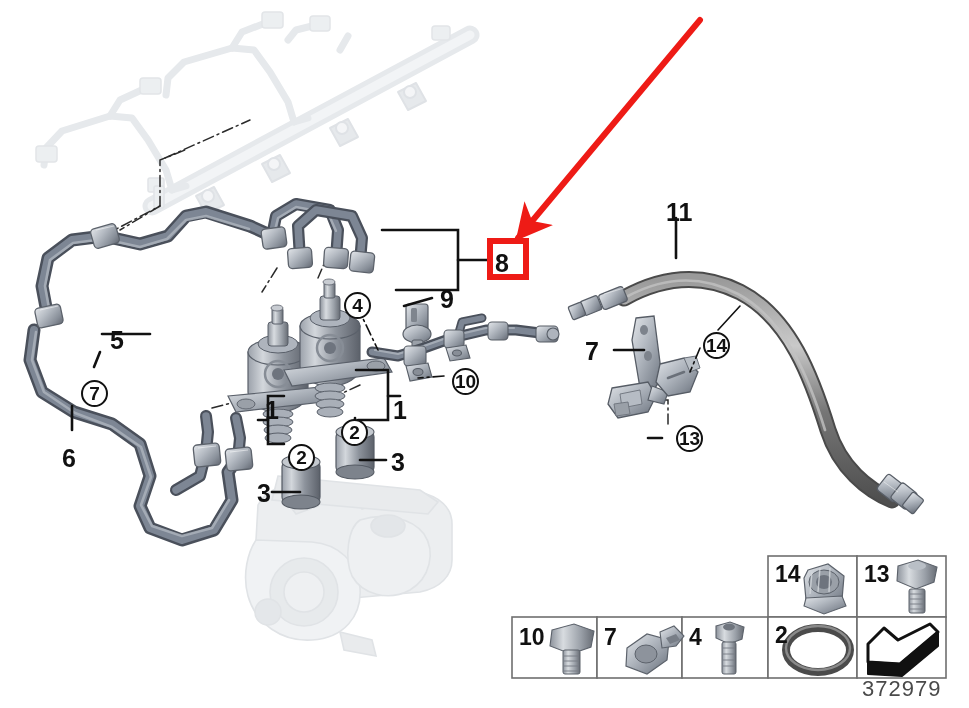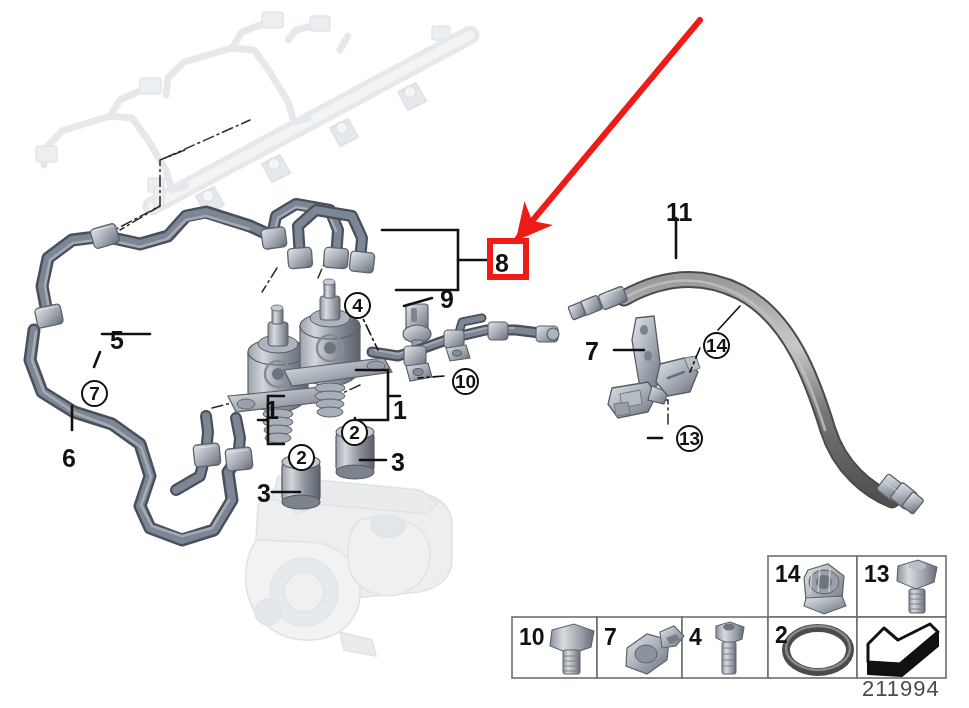--- a/index.html
+++ b/index.html
@@ -470,13 +470,13 @@
 
 <div id="legend-layer">
     <div class="lbl legend" style="left: 519px; top: 626px;">10</div>
     <div class="lbl legend" style="left: 604px; top: 626px;">7</div>
     <div class="lbl legend" style="left: 689px; top: 626px;">4</div>
     <div class="lbl legend" style="left: 775px; top: 624px;">2</div>
     <div class="lbl legend" style="left: 775px; top: 563px;">14</div>
     <div class="lbl legend" style="left: 864px; top: 563px;">13</div>
   </div>
 
-<div class="partno" style="left:862px;top:676px;">211994</div>
+<div class="partno" style="left:862px;top:676px;">372979</div>
 
 </body></html>

